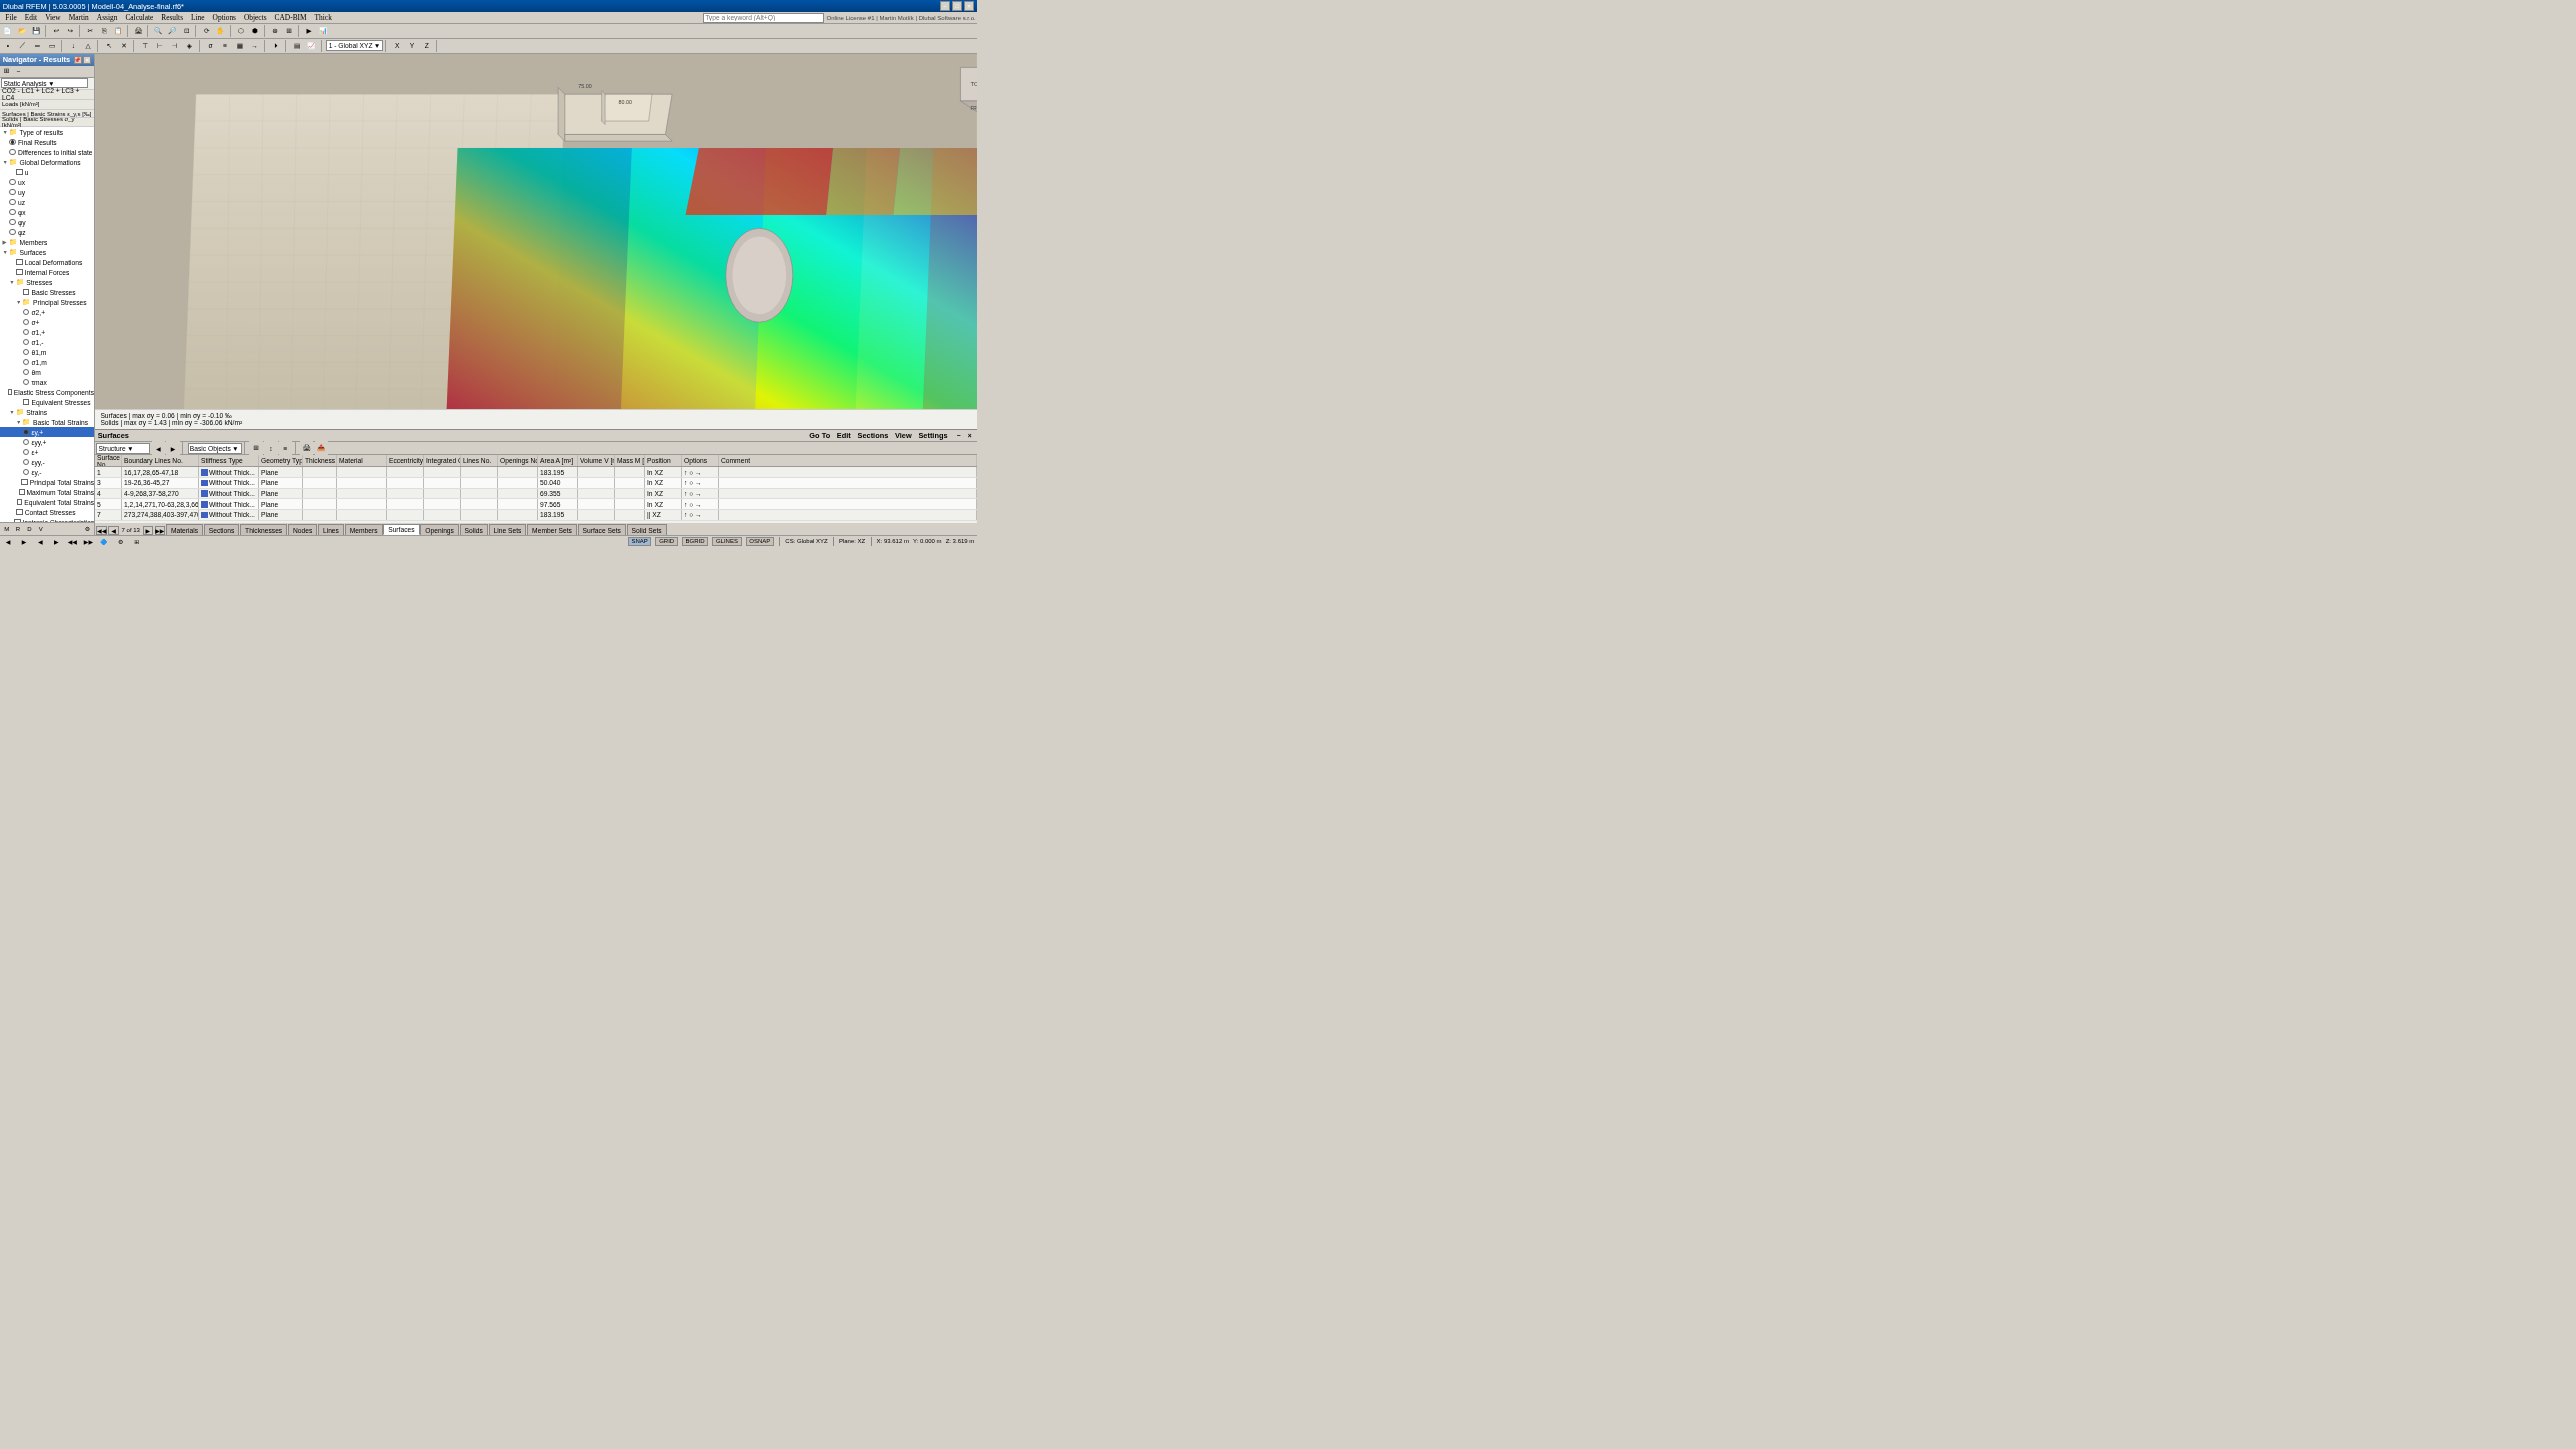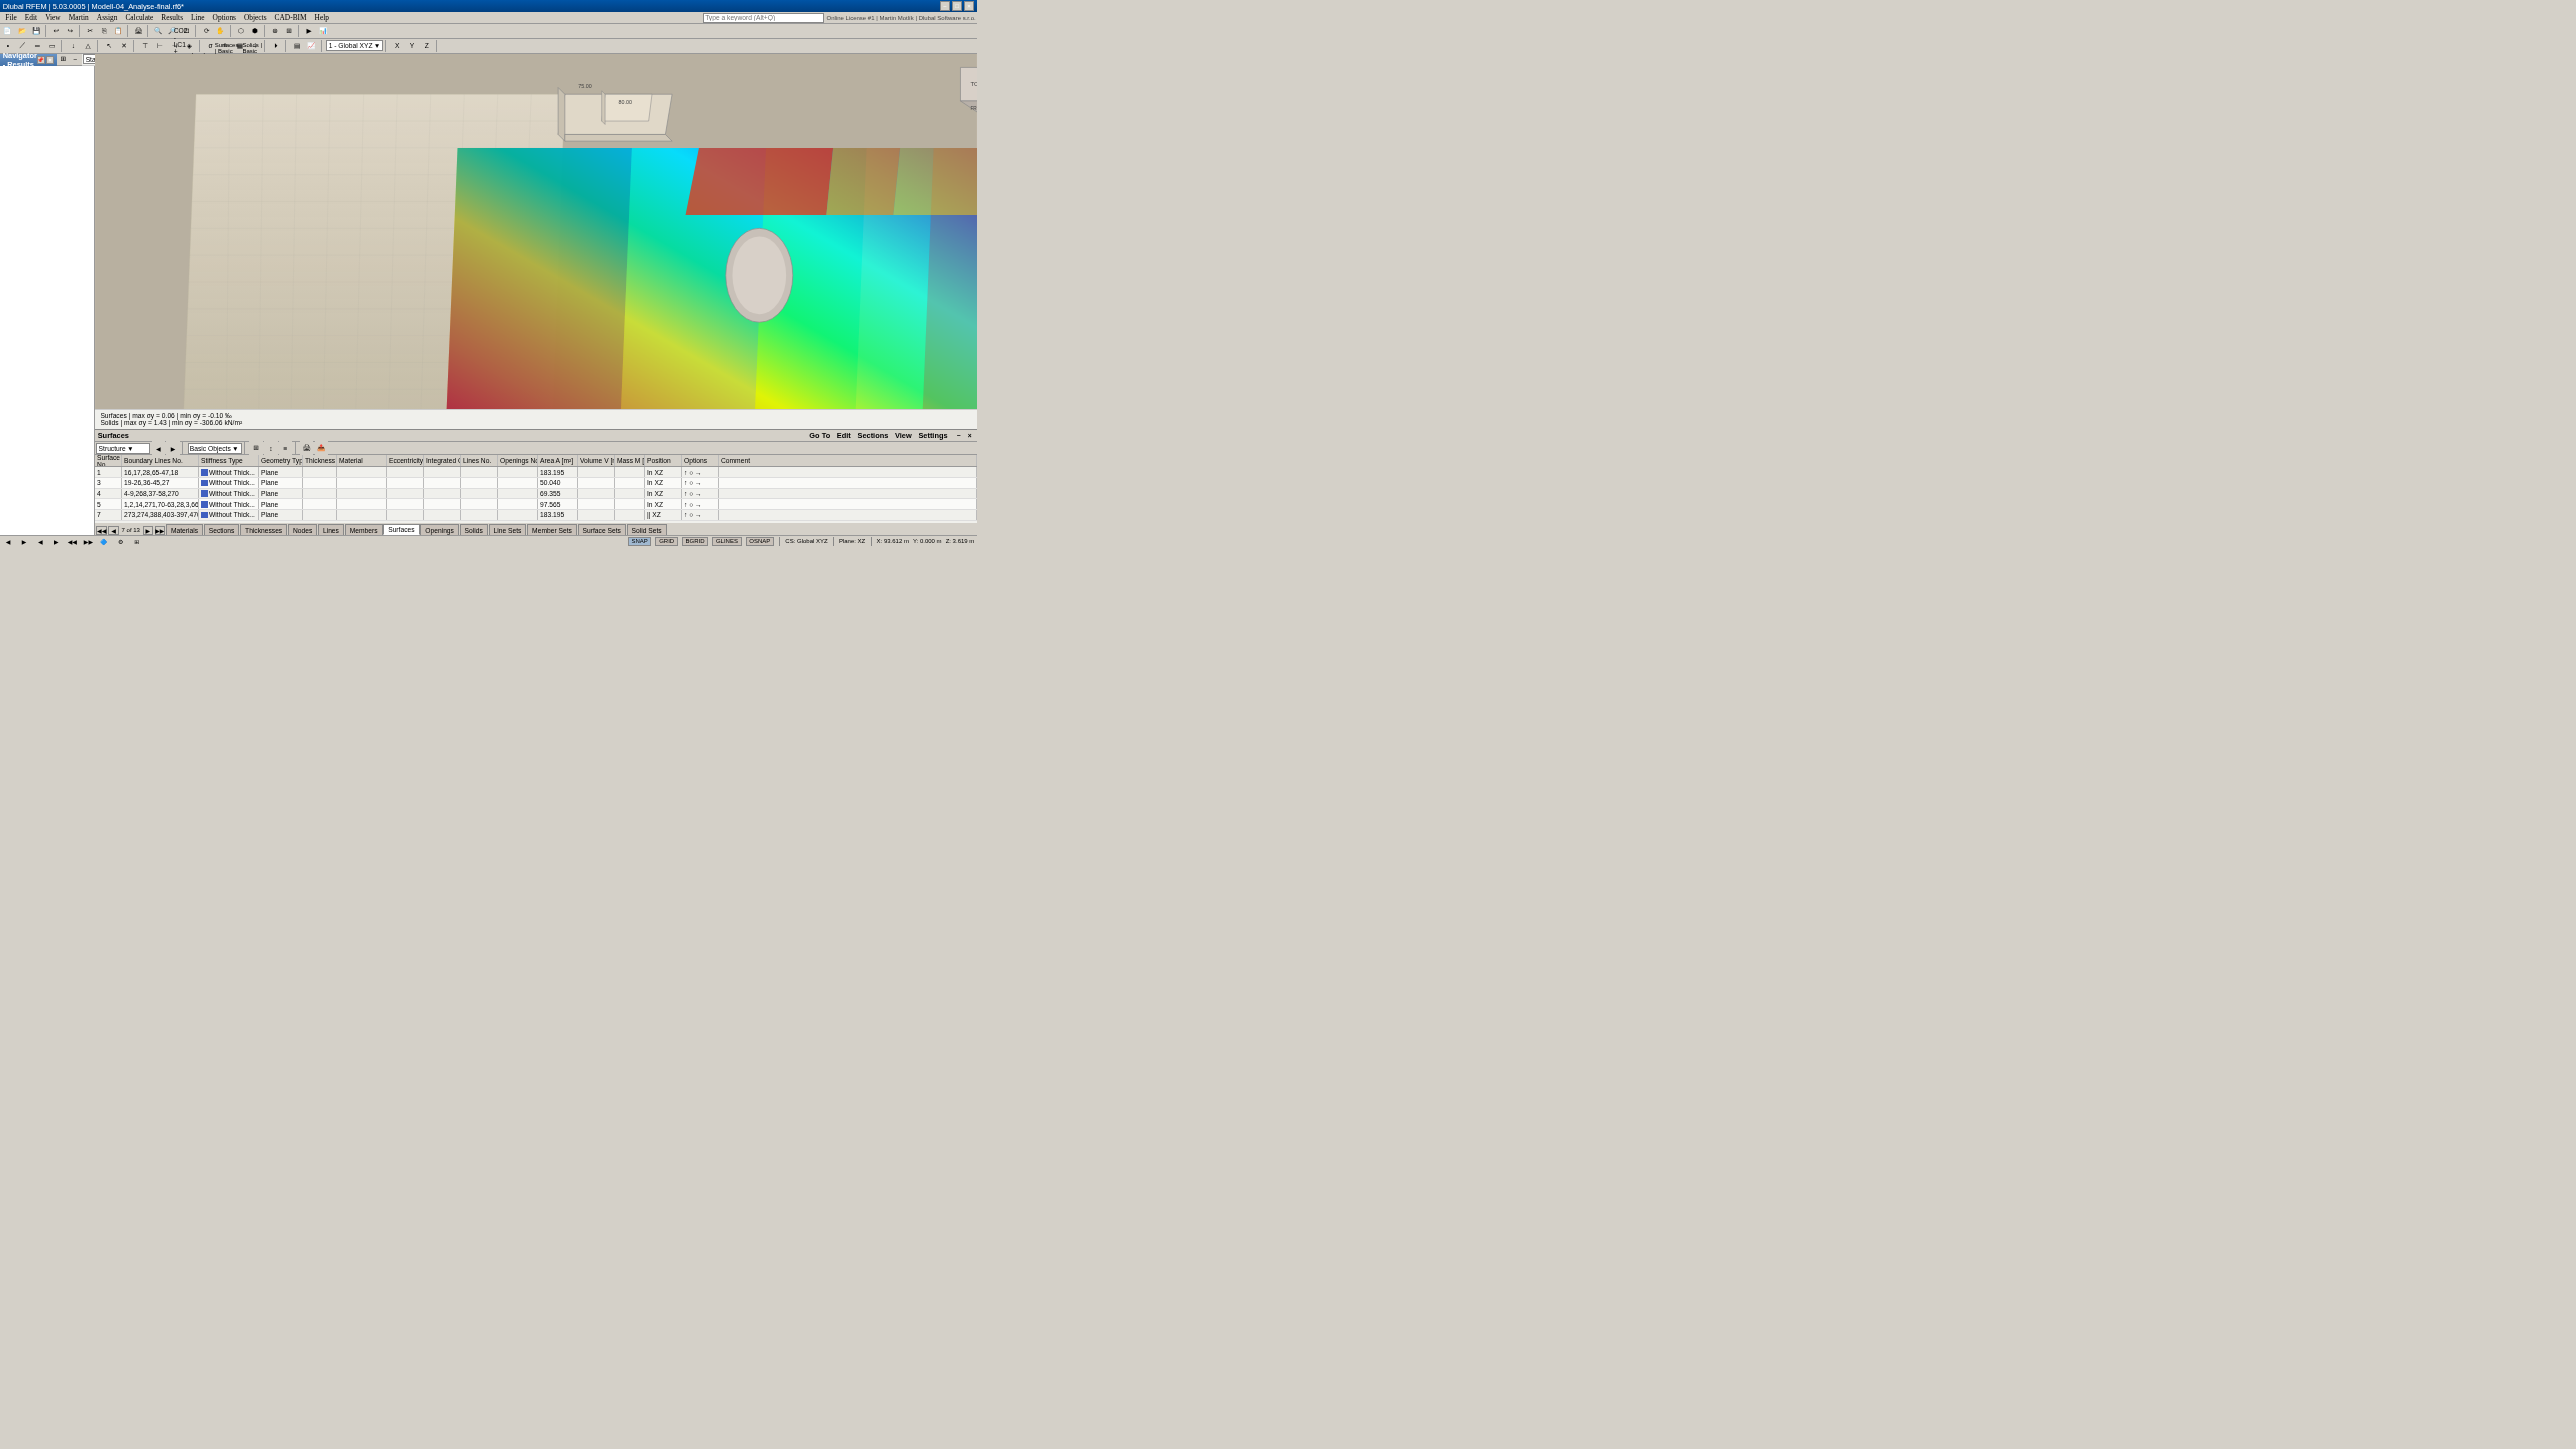--- a/index.html
+++ b/index.html
@@ -105,21 +105,21 @@
       
     }
 
     
     .navigator {
       width: 95px;
       min-width: 95px;
       background: #fff;
       border-right: 0.7px solid #999;
       display: flex;
-      flex-direction: row;
+      flex-direction: column;
     }
     .navigator-header {
       height: 12px;
       background: linear-gradient(to bottom, #6694c8, #4472a8);
       color: #fff;
       display: flex;
       align-items: center;
       padding: 0 2.7px;
       font-size: 7.4px;
       font-weight: bold;
@@ -354,21 +354,21 @@
       <div class="menu-item">Edit</div>
       <div class="menu-item">View</div>
       <div class="menu-item">Martin</div>
       <div class="menu-item">Assign</div>
       <div class="menu-item">Calculate</div>
       <div class="menu-item">Results</div>
       <div class="menu-item">Line</div>
       <div class="menu-item">Options</div>
       <div class="menu-item">Objects</div>
       <div class="menu-item">CAD-BIM</div>
-      <div class="menu-item">Help</div>
+      <div class="menu-item">Thick</div>
     </div>
   <div style="flex:1"></div>
   <div style="display:flex;align-items:center;gap:2.7px;font-size:6.7px;">
     <input type="text" style="width: 121px; height: 10px; font-size: 6.7px; border: 0.7px solid rgb(136, 136, 136); padding: 0px 1.3px;" placeholder="Type a keyword (Alt+Q)">
     <span style="font-size:6px;color:#444;">Online License #1 | Martin Motlík | Dlubal Software s.r.o.</span>
   </div>
 </div>
 
 <div class="toolbar">
   <div class="toolbar-btn">📄</div>

